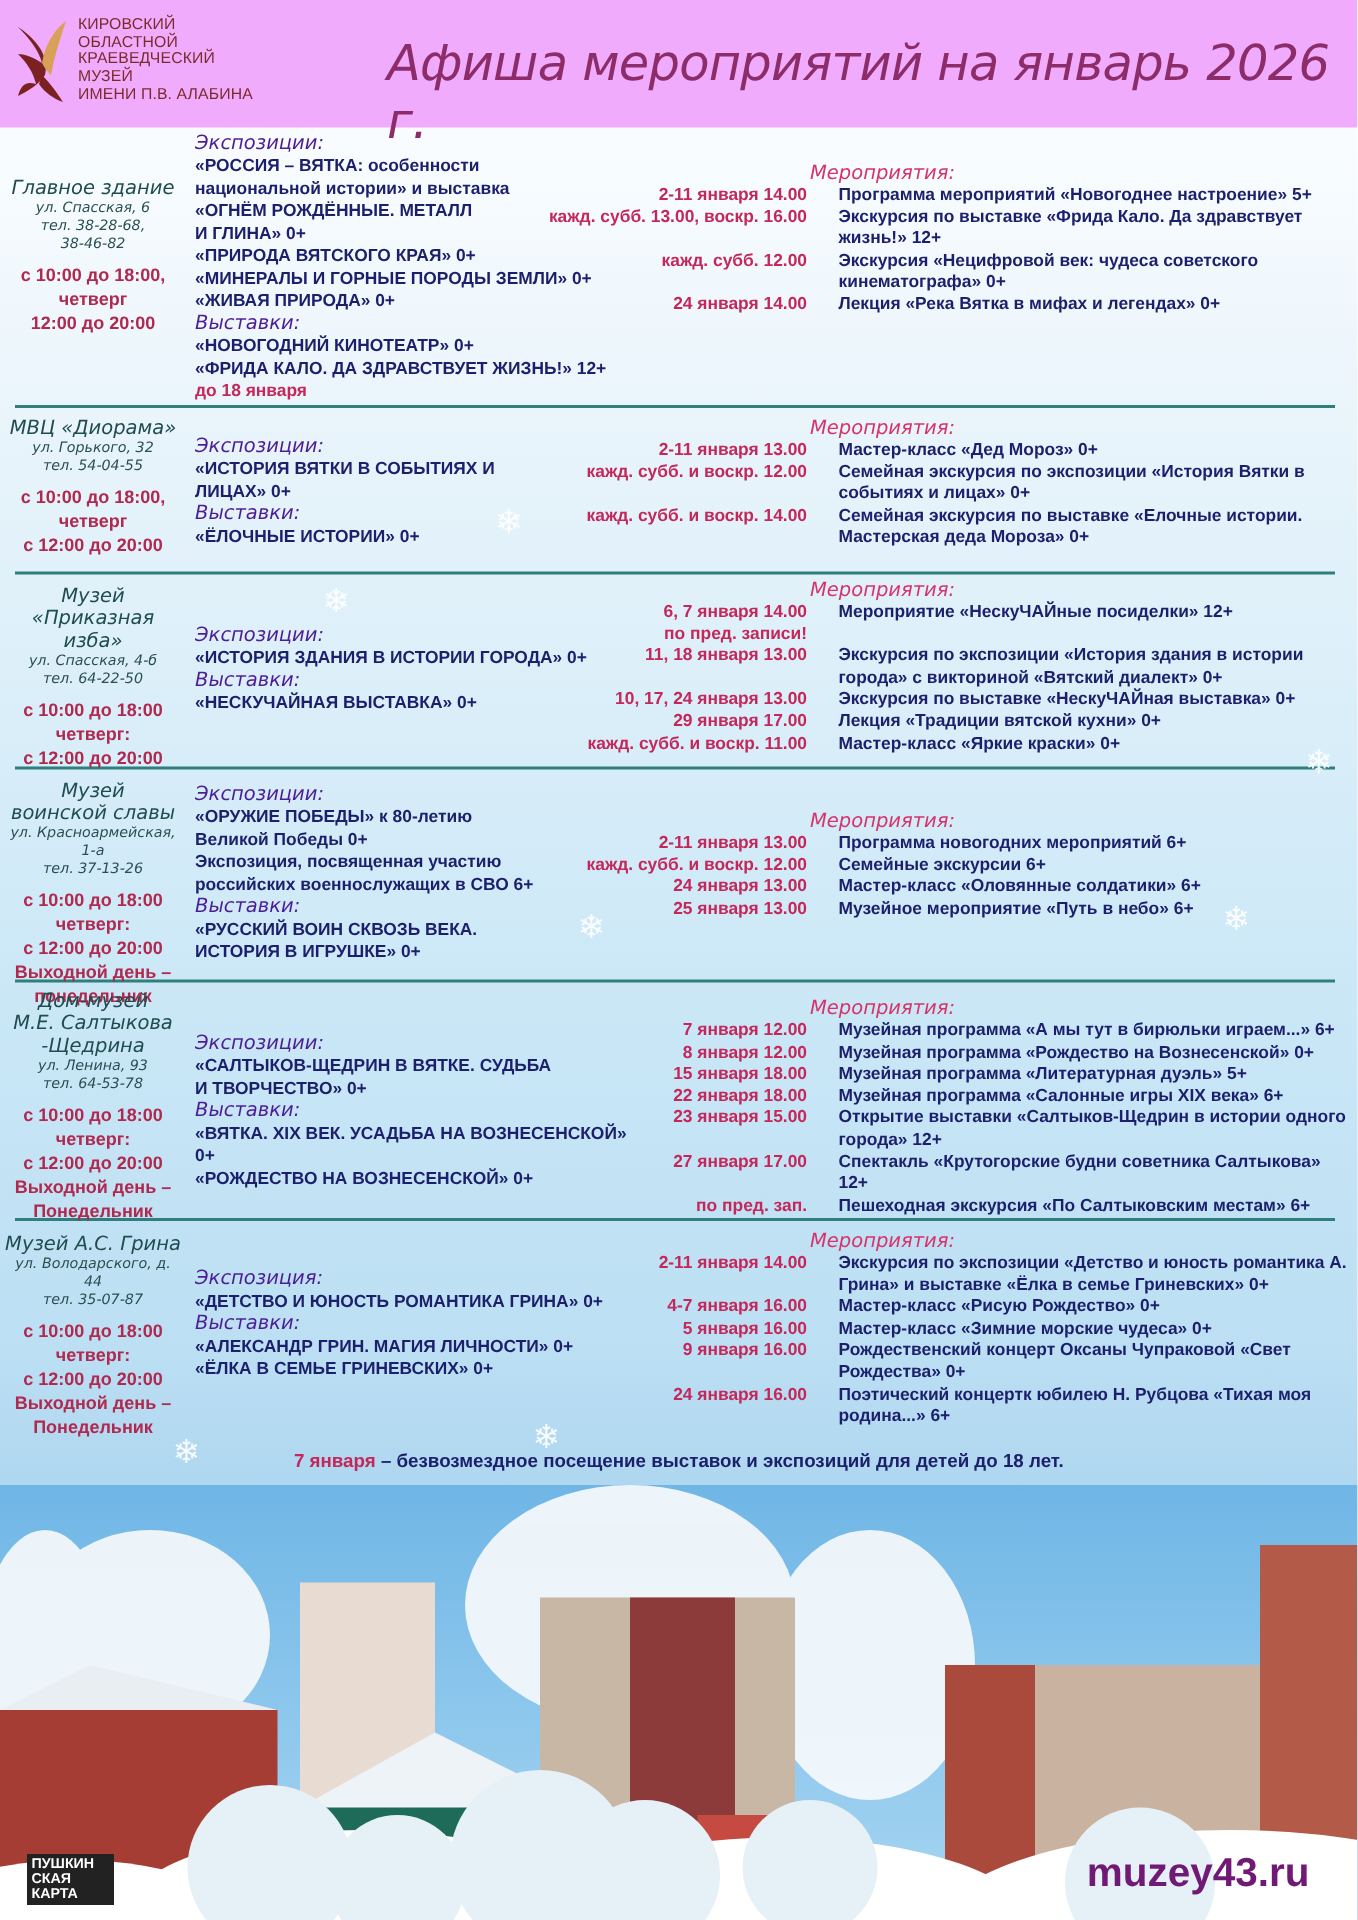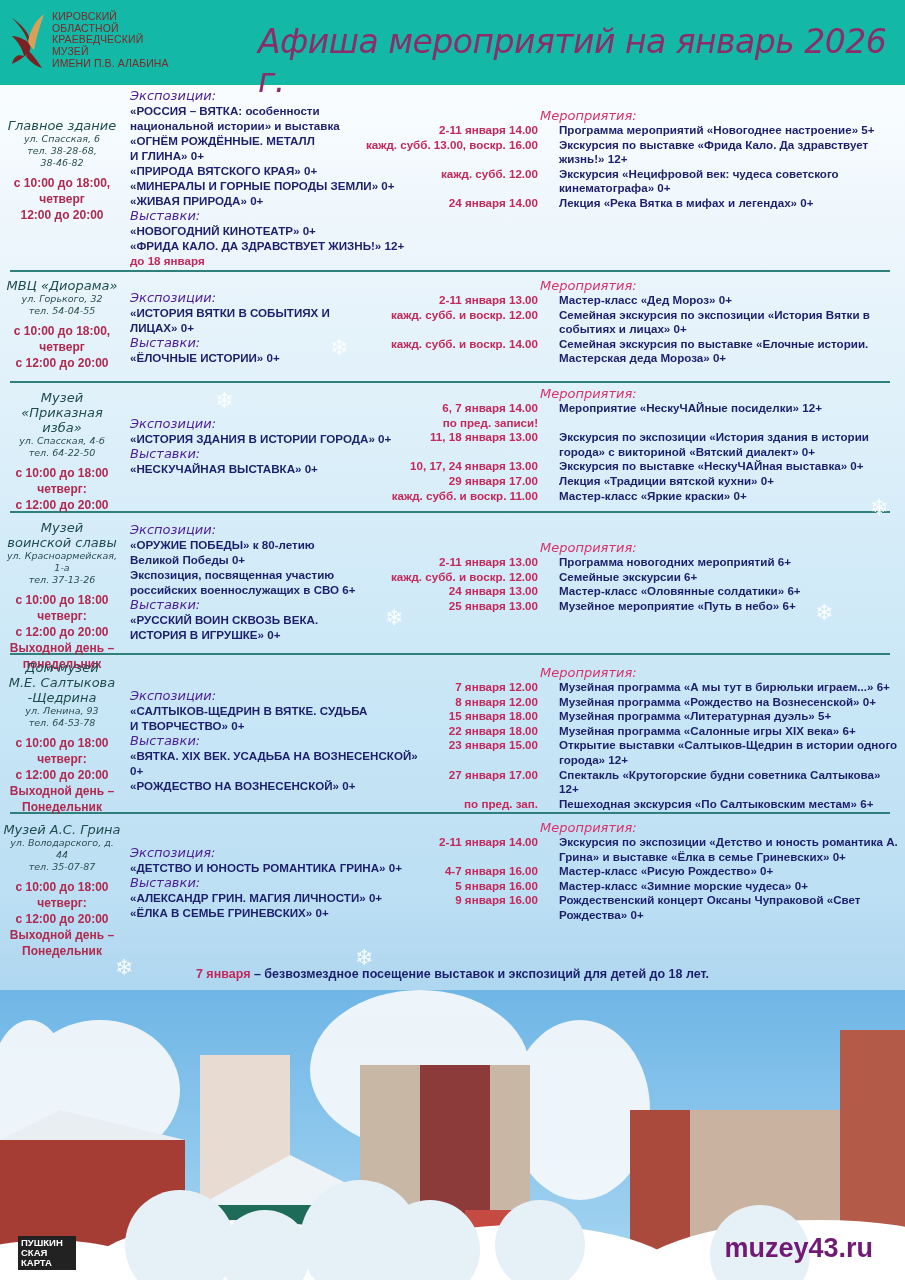--- a/index.html
+++ b/index.html
@@ -1,21 +1,21 @@
 <!DOCTYPE html>
 <html><head>
 <meta charset="utf-8">
 <style>
   html, body { margin: 0; padding: 0; }
   body {
     width: 905px; height: 1280px; position: relative; overflow: hidden;
     font-family: "Liberation Sans", "DejaVu Sans", sans-serif;
     background: linear-gradient(180deg, #ffffff 0%, #f6fbfe 10%, #e9f4fb 22%, #d9eef9 38%, #c8e6f6 55%, #bcdff3 70%, #aed6f0 78%, #7fbde9 84%, #8cc6ec 100%);
   }
-  .header { position: absolute; left: 0; top: 0; width: 905px; height: 85px; background: #14b8a6; }
+  .header { position: absolute; left: 0; top: 0; width: 905px; height: 85px; background: #f0abfc; }
   .logo { position: absolute; left: 10px; top: 12px; width: 36px; height: 58px; }
   .logo-text { position: absolute; left: 52px; top: 11px; font-size: 10.5px; line-height: 11.7px; color: #7a2a2a; letter-spacing: 0.1px; }
   .title { position: absolute; left: 258px; top: 22px; font-family: "DejaVu Sans", sans-serif; font-size: 33px; color: #8c2d6a; font-style: italic; letter-spacing: -0.5px; }
   .divider { position: absolute; left: 10px; width: 880px; height: 2px; background: #2f7f7c; }
 
   .venue { position: absolute; left: 3px; width: 118px; text-align: center; }
   .venue-name { font-family: "DejaVu Sans", sans-serif; font-style: italic; font-size: 13px; line-height: 15px; color: #1f4d4f; }
   .venue-addr { font-family: "DejaVu Sans", sans-serif; font-style: italic; font-size: 9.5px; line-height: 12px; color: #2b4f51; }
   .venue-hours { margin-top: 6px; font-weight: bold; font-size: 12px; line-height: 16px; color: #b0294f; }
 
@@ -307,20 +307,24 @@
         <span class="when">4-7 января 16.00</span>
         <span class="what">Мастер-класс «Рисую Рождество» 0+</span>
       </div>
       <div class="ev">
         <span class="when">5 января 16.00</span>
         <span class="what">Мастер-класс «Зимние морские чудеса» 0+</span>
       </div>
       <div class="ev">
         <span class="when">9 января 16.00</span>
         <span class="what">Рождественский концерт Оксаны Чупраковой «Свет Рождества» 0+</span>
+      </div>
+      <div class="ev">
+        <span class="when">24 января 16.00</span>
+        <span class="what">Поэтический концертк юбилею Н. Рубцова «Тихая моя родина...» 6+</span>
       </div>
     </div>
   </div>
 
 <div class="free">
   <span class="red">7 января</span><span> – безвозмездное посещение выставок и экспозиций для детей до 18 лет.</span>
 </div>
 
 <div class="scene">
   <svg width="905" height="290" viewBox="0 0 905 290">

